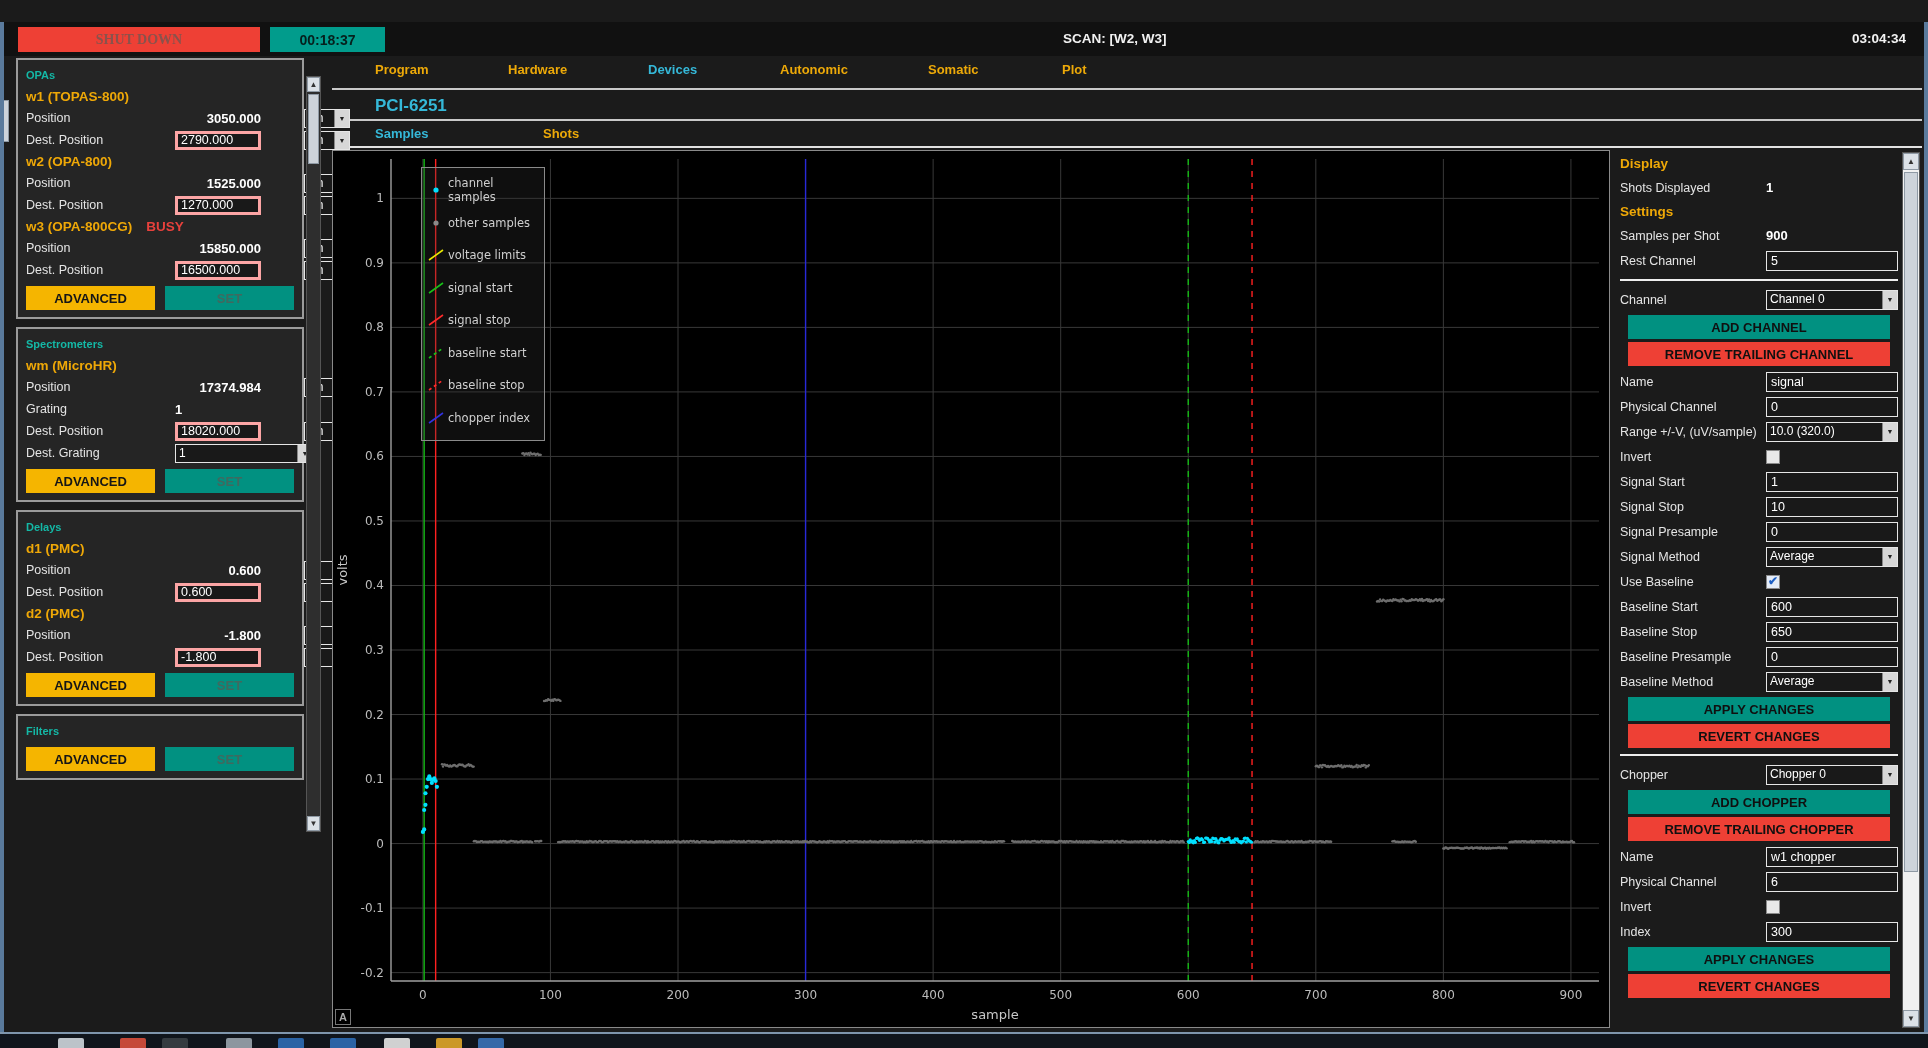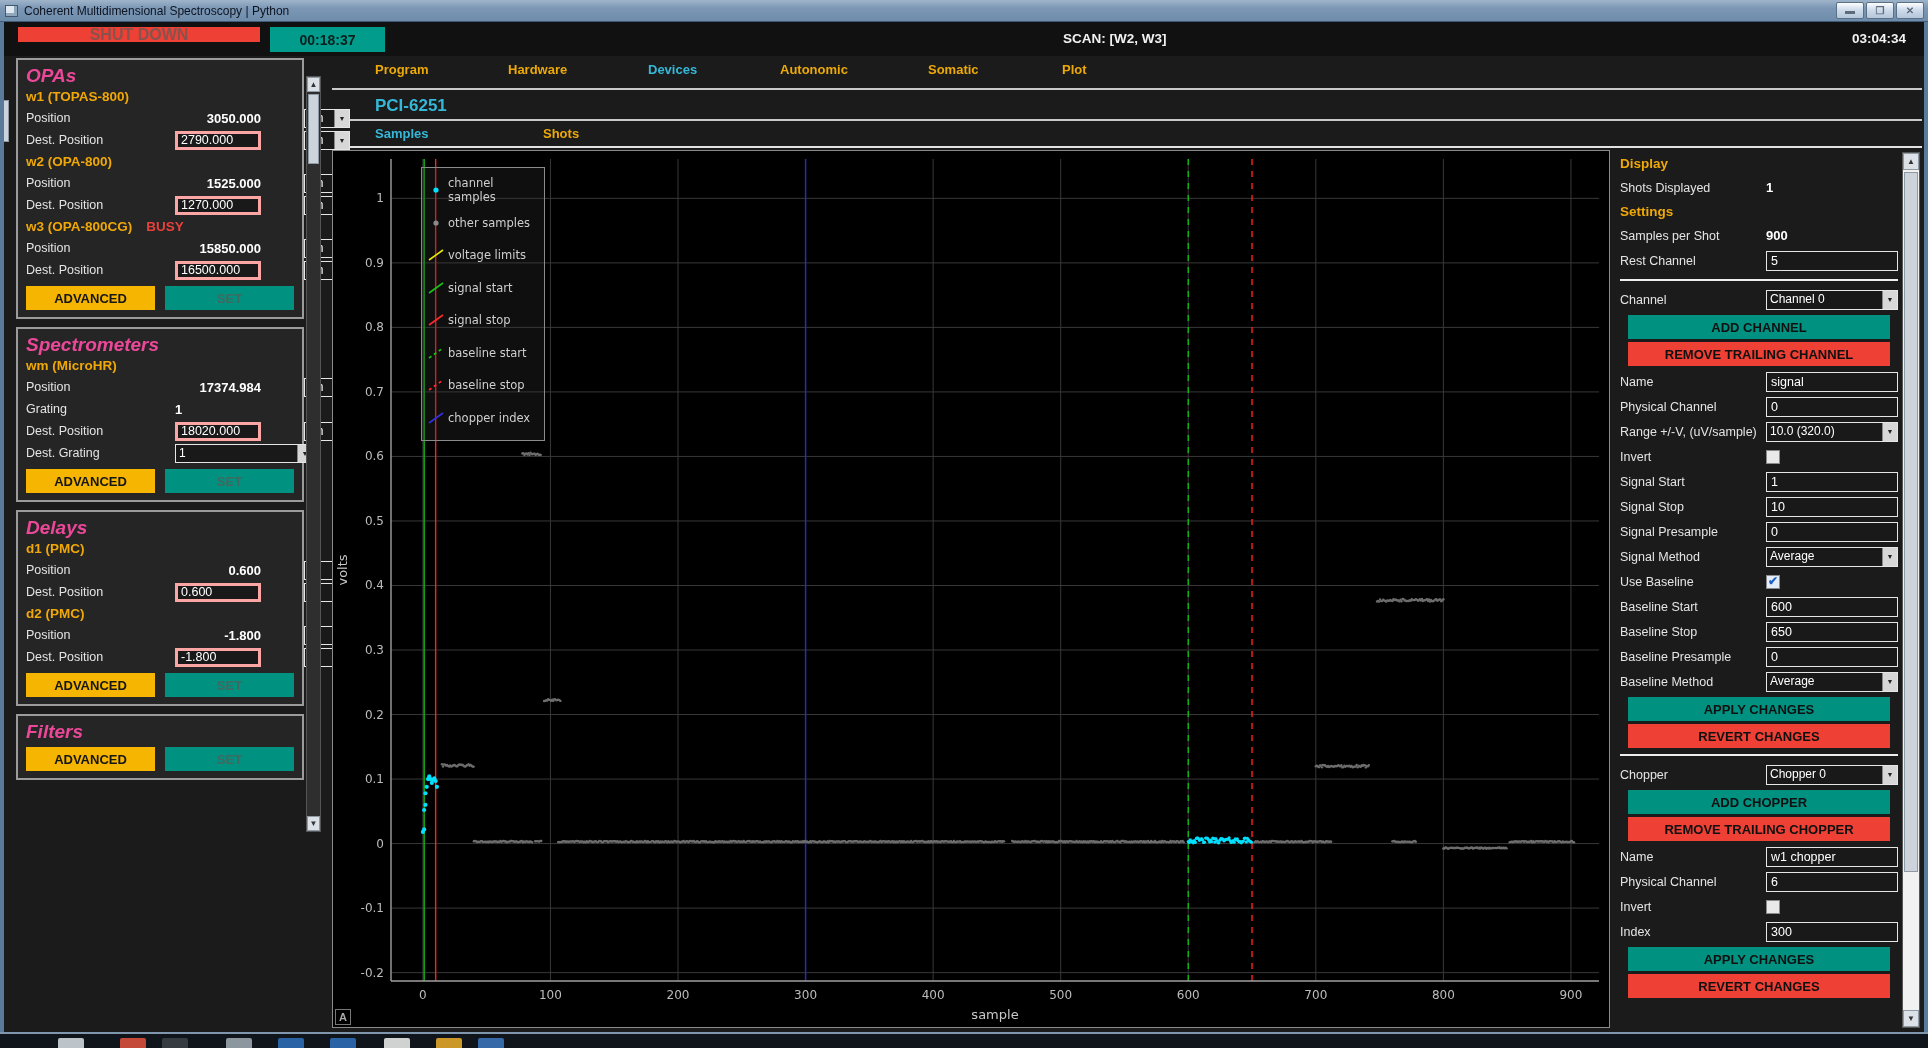--- a/index.html
+++ b/index.html
@@ -17,40 +17,40 @@
   .winbtns { position:absolute; right:4px; top:2px; display:flex; gap:2px; }
   .winbtn { width:28px; height:17px; background:linear-gradient(#fdfefe,#cfdceb 45%,#b4c6da);
     border:1px solid #5a7085; border-radius:2px; color:#5d6a77; font-size:10px; font-weight:bold;
     display:flex; align-items:center; justify-content:center; }
 
   
   .winborder { position:absolute; top:22px; width:4px; height:1010px; background:#5a7a9c; z-index:40; }
 
   
   .topbar { position:absolute; left:0; top:22px; width:1928px; height:34px; background:#111; }
-  .shutdown-btn { position:absolute; left:18px; top:5px; width:242px; height:15px; background:#ee4035;
-    color:#8a524c; font-weight:bold; font-size:16px; display:flex; align-items:center; justify-content:center; }
+  .shutdown-btn { position:absolute; left:18px; top:5px; width:242px; height:25px; background:#ee4035;
+    color:#8a524c; font-weight:bold; font-size:14px; display:flex; align-items:center; justify-content:center;font-family:Liberation Serif, serif; }
   .elapsed-box { position:absolute; left:270px; top:5px; width:115px; height:25px; background:#019c8c;
     color:#06201d; font-weight:bold; font-size:14px; display:flex; align-items:center; justify-content:center; }
   .scan-label { position:absolute; left:1063px; top:9px; color:#f2f2f2; font-weight:bold; font-size:13.5px; }
   .clock-label { position:absolute; right:22px; top:9px; color:#f2f2f2; font-weight:bold; font-size:13.5px; }
 
   
   .hrule { position:absolute; height:2px; background:#c9c9c9; }
   .menu-row, .pci-row, .tabs-row { position:absolute; }
   .menu-item { position:absolute; font-weight:bold; font-size:13px; color:#eda908; cursor:default; }
   .menu-item.active { color:#35b8d8; }
   .pci-label { font-weight:bold; font-size:17px; color:#35b8d8; }
   .tab-item { position:absolute; font-weight:bold; font-size:13px; color:#eda908; }
   .tab-item.active { color:#35b8d8; }
 
   
   .left-col { position:absolute; left:16px; top:58px; width:288px; }
   .panelbox { background:#252525; border:2px solid #9b9b9b; padding:5px 8px 7px 8px; margin-bottom:8px; }
-  .sect-header { color:#ec4899; font-weight:bold; font-size:19px; height:21px; line-height:21px;font-style:italic; }
+  .sect-header { color:#14b8a6; font-weight:bold; font-size:11px; height:21px; line-height:21px; }
   .dev-header { color:#efa807; font-weight:bold; font-size:13.5px; height:21px; line-height:21px; }
   .busy-flag { color:#e8413c; margin-left:14px; }
   .frow { display:grid; grid-template-columns:106px 86px 46px; column-gap:6px; align-items:center; height:22px;gap:43px; }
   .flabel { color:#e4e4e4; font-size:12.5px; }
   .fvalue { color:#fff; font-weight:bold; font-size:13px; text-align:right; overflow:hidden; white-space:nowrap; }
   .fvalue.leftal { text-align:left; }
   .finput { width:100%; height:19px; background:#191919; border:3px solid #fca5a5; color:#fff;
     font-family:"Liberation Sans",sans-serif; font-size:12.5px; padding:0 3px; }
   .fselect { height:19px; border:1px solid #e6e6e6; background:#191919; display:flex; align-items:stretch; overflow:hidden; }
   .sel-text { flex:1; color:#fff; font-size:12px; padding:1px 0 0 3px; white-space:nowrap; }
@@ -100,29 +100,20 @@
   
   .taskbar { position:absolute; left:0; top:1032px; width:1928px; height:16px; background:#10151c;
     border-top:2px solid #7f96ad; }
   .tb-icon { position:absolute; top:4px; width:26px; height:12px; border-radius:2px 2px 0 0; opacity:.9; }
 </style>
 </head>
 <body>
 
 <div id="screen">
 
-  <div class="titlebar">
-    <span class="app-icon"></span>
-    <span class="titletext">Coherent Multidimensional Spectroscopy | Python</span>
-    <div class="winbtns">
-      <div class="winbtn">▬</div>
-      <div class="winbtn">❐</div>
-      <div class="winbtn">✕</div>
-    </div>
-  </div>
 
   <div class="winborder" style="left:0;"></div>
   <div class="winborder" style="left:1924px;"></div>
 
   <div class="topbar">
     <div class="shutdown-btn">SHUT DOWN</div>
     <div class="elapsed-box">00:18:37</div>
     <div class="scan-label">SCAN: [W2, W3]</div>
     <div class="clock-label">03:04:34</div>
   </div>

